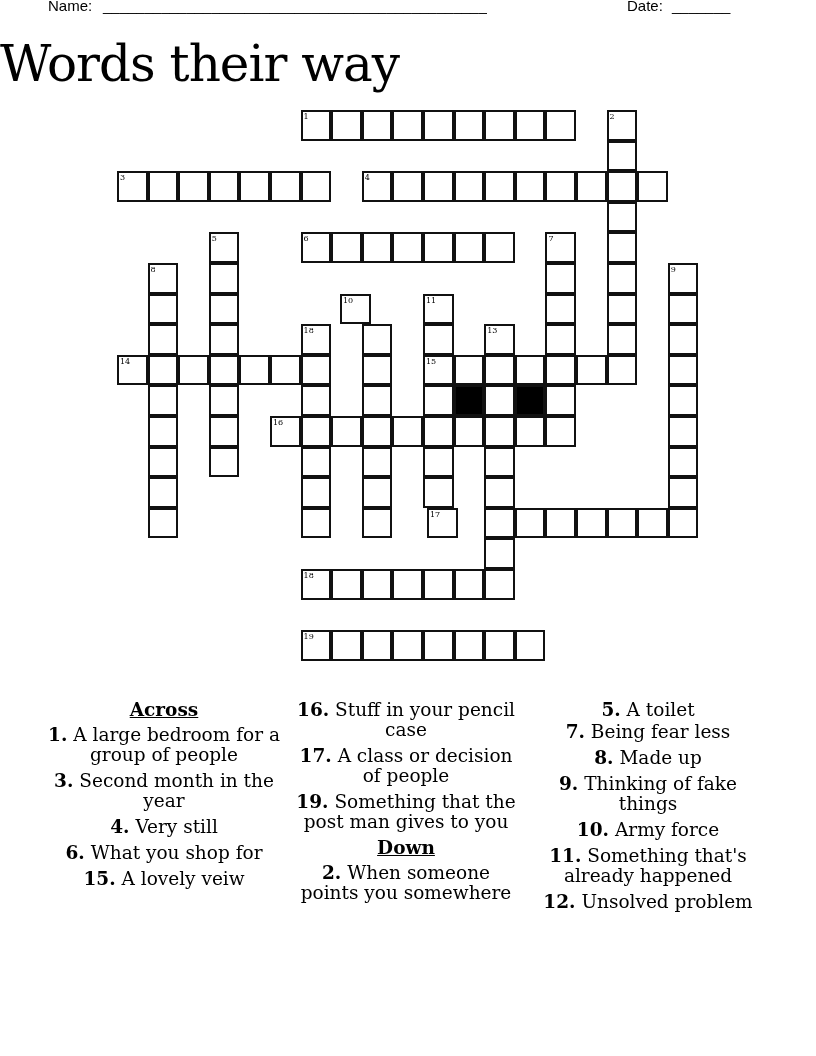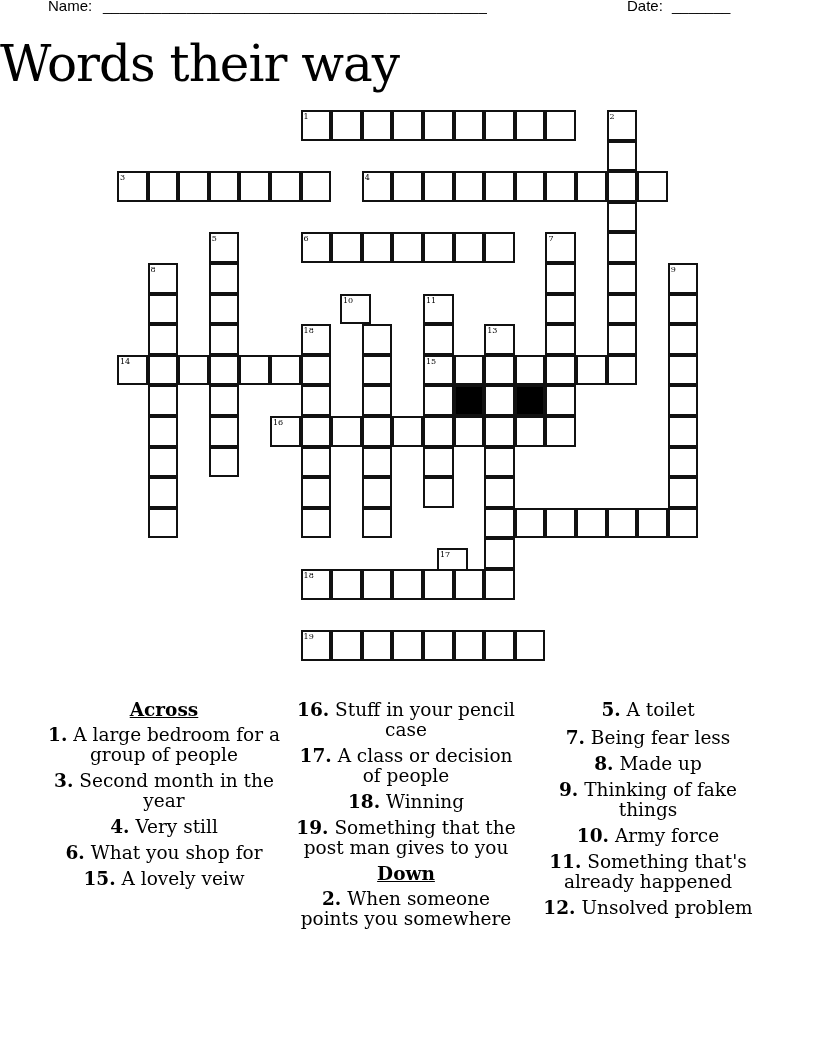--- a/index.html
+++ b/index.html
@@ -177,21 +177,21 @@
     <div class="cell" style="left: 453.6px; top: 354.8px;"></div>
     <div class="cell" style="left: 514.8px; top: 354.8px;"></div>
     <div class="cell" style="left: 576px; top: 354.8px;"></div>
     <div class="cell" style="left: 270px; top: 416px;">
       <span class="num">16</span>
     </div>
     <div class="cell" style="left: 331.2px; top: 416px;"></div>
     <div class="cell" style="left: 392.4px; top: 416px;"></div>
     <div class="cell" style="left: 453.6px; top: 416px;"></div>
     <div class="cell" style="left: 514.8px; top: 416px;"></div>
-    <div class="cell" style="left: 437px; top: 507.8px; margin-top: 40px;">
+    <div class="cell" style="left: 427px; top: 507.8px;">
       <span class="num">17</span>
     </div>
     <div class="cell" style="left: 514.8px; top: 507.8px;"></div>
     <div class="cell" style="left: 545.4px; top: 507.8px;"></div>
     <div class="cell" style="left: 576px; top: 507.8px;"></div>
     <div class="cell" style="left: 606.6px; top: 507.8px;"></div>
     <div class="cell" style="left: 637.2px; top: 507.8px;"></div>
     <div class="cell" style="left: 300.6px; top: 569px;">
       <span class="num">18</span>
     </div>
@@ -219,27 +219,26 @@
   <div class="clue"><b>1.</b> <span>A large bedroom for a group of people</span></div>
   <div class="clue"><b>3.</b> <span>Second month in the year</span></div>
   <div class="clue"><b>4.</b> <span>Very still</span></div>
   <div class="clue"><b>6.</b> <span>What you shop for</span></div>
   <div class="clue"><b>15.</b> <span>A lovely veiw</span></div>
 </div>
 
 <div class="clues col2">
   <div class="clue"><b>16.</b> <span>Stuff in your pencil case</span></div>
   <div class="clue"><b>17.</b> <span>A class or decision of people</span></div>
-  <div class="clue"><b>18.</b> <span>Winning</span></div>
   <div class="clue"><b>19.</b> <span>Something that the post man gives to you</span></div>
   <span class="hdr">Down</span>
   <div class="clue"><b>2.</b> <span>When someone points you somewhere</span></div>
 </div>
 
 <div class="clues col3">
-  <div class="clue" style="margin-bottom:8px"><b>5.</b> <span>A toilet</span></div>
+  <div class="clue" style="margin-bottom:2px"><b>5.</b> <span>A toilet</span></div>
   <div class="clue"><b>7.</b> <span>Being fear less</span></div>
   <div class="clue"><b>8.</b> <span>Made up</span></div>
   <div class="clue"><b>9.</b> <span>Thinking of fake things</span></div>
   <div class="clue"><b>10.</b> <span>Army force</span></div>
   <div class="clue"><b>11.</b> <span>Something that's already happened</span></div>
   <div class="clue"><b>12.</b> <span>Unsolved problem</span></div>
 </div>
 
 </body></html>

